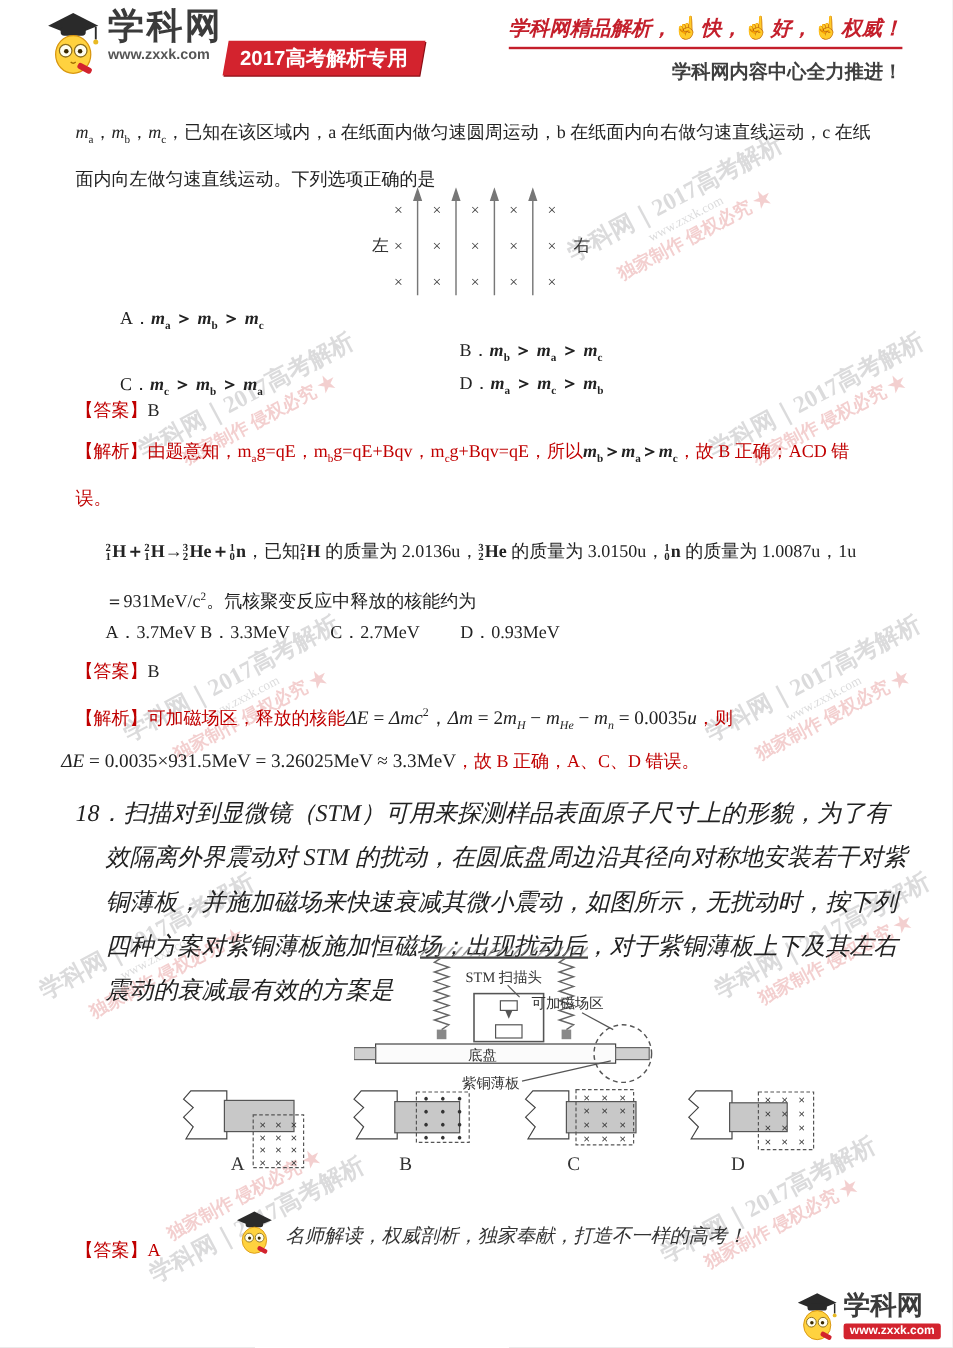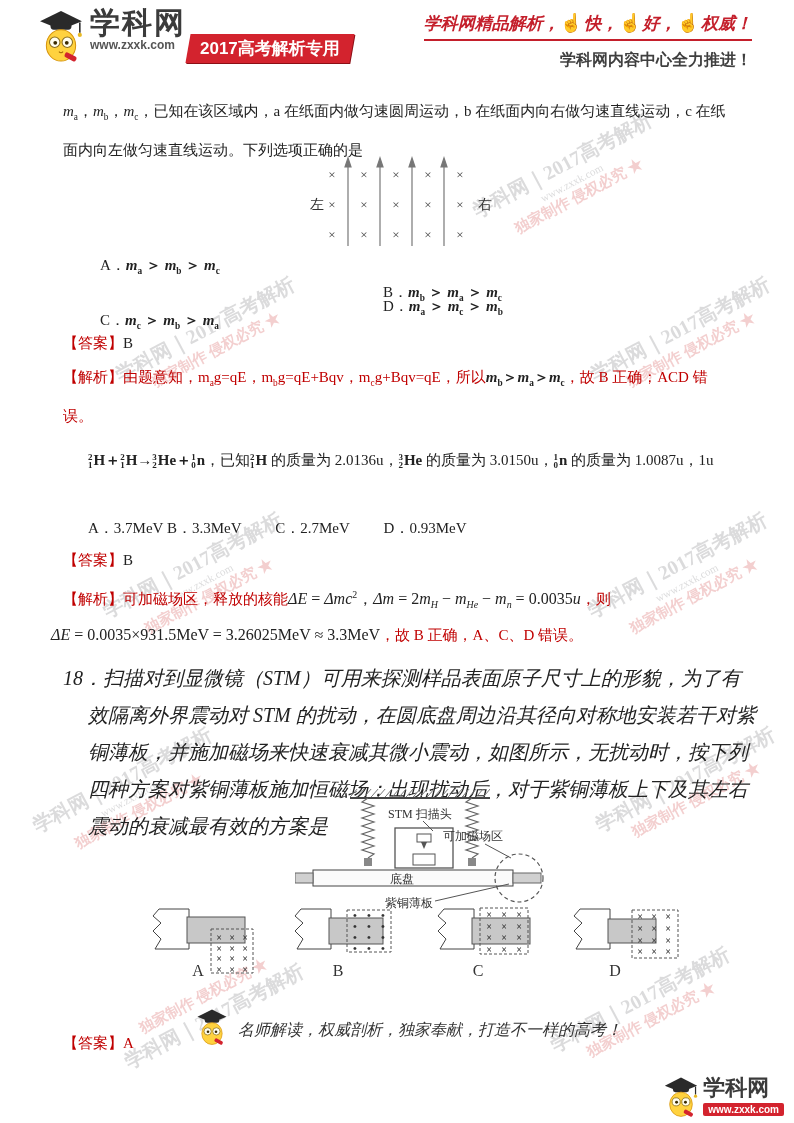--- a/index.html
+++ b/index.html
@@ -153,27 +153,28 @@
         <line x1="110" y1="90" x2="110" y2="9"></line>
           <polygon points="110,2 107,11 113,11"></polygon>
         <line x1="142" y1="90" x2="142" y2="9"></line>
           <polygon points="142,2 139,11 145,11"></polygon>
       </g>
     </svg>
 
     <div class="abs opt" style="left:100px;top:256px;"><span>A．</span><span class="opt-f"><i>m</i><sub>a</sub> ＞ <i>m</i><sub>b</sub> ＞ <i>m</i><sub>c</sub></span></div>
     <div class="abs opt" style="left:383px;top:256px;margin-top:27px;"><span>B．</span><span class="opt-f"><i>m</i><sub>b</sub> ＞ <i>m</i><sub>a</sub> ＞ <i>m</i><sub>c</sub></span></div>
     <div class="abs opt" style="left:100px;top:311px;"><span>C．</span><span class="opt-f"><i>m</i><sub>c</sub> ＞ <i>m</i><sub>b</sub> ＞ <i>m</i><sub>a</sub></span></div>
-    <div class="abs opt" style="left:383px;top:297px;"><span>D．</span><span class="opt-f"><i>m</i><sub>a</sub> ＞ <i>m</i><sub>c</sub> ＞ <i>m</i><sub>b</sub></span></div>
+    <div class="abs opt" style="left:383px;top:310px;"><span>D．</span><span class="opt-f"><i>m</i><sub>a</sub> ＞ <i>m</i><sub>c</sub> ＞ <i>m</i><sub>b</sub></span></div>
 
     <div class="abs bodytext" style="left:63px;top:327px;"><span class="red">【答案】</span><span>B</span></div>
 
     <div class="abs bodytext red" style="left:63px;top:361px;width:672px;"><span class="red">【解析】</span><span>由题意知，m<sub>a</sub>g=qE，m<sub>b</sub>g=qE+Bqv，m<sub>c</sub>g+Bqv=qE，所以<span class="blk"><b><i>m</i><sub>b</sub>＞<i>m</i><sub>a</sub>＞<i>m</i><sub>c</sub></b></span>，故 B 正确；ACD 错误。</span></div>
 
     <div class="abs bodytext" style="left:88px;top:444px;width:650px;"><b><span class="pp">2<br>1</span>H＋<span class="pp">2<br>1</span>H→<span class="pp">3<br>2</span>He＋<span class="pp">1<br>0</span>n</b>，已知<b><span class="pp">2<br>1</span>H</b> 的质量为 2.0136u，<b><span class="pp">3<br>2</span>He</b> 的质量为 3.0150u，<b><span class="pp">1<br>0</span>n</b> 的质量为 1.0087u，1u</div>
+    <div class="abs bodytext" style="left:88px;top:482px;width:650px;">＝931MeV/c<sup>2</sup>。氘核聚变反应中释放的核能约为</div>
     <div class="abs bodytext" style="left:88px;top:512px;">
       <span style="">A．3.7MeV</span>
       <span style="margin-right:30px">B．3.3MeV</span>
       <span style="margin-right:30px">C．2.7MeV</span>
       <span>D．0.93MeV</span>
     </div>
 
     <div class="abs bodytext" style="left:63px;top:544px;"><span class="red">【答案】</span><span>B</span></div>
 
     <div class="abs bodytext" style="left:63px;top:578px;width:672px;"><span class="red">【解析】</span><span><span class="red">可加磁场区，释放的核能</span><span class="math"><i>ΔE</i> = <i>Δmc</i><sup>2</sup>，<i>Δm</i> = 2<i>m<sub>H</sub></i> − <i>m<sub>He</sub></i> − <i>m<sub>n</sub></i> = 0.0035<i>u</i></span><span class="red">，则</span></span></div>

